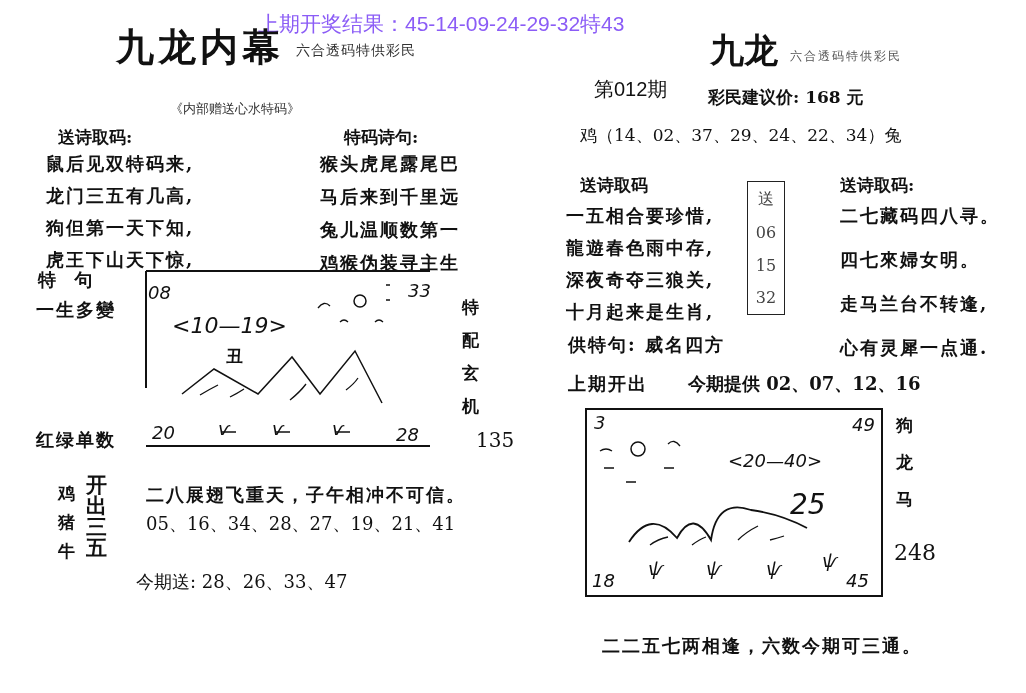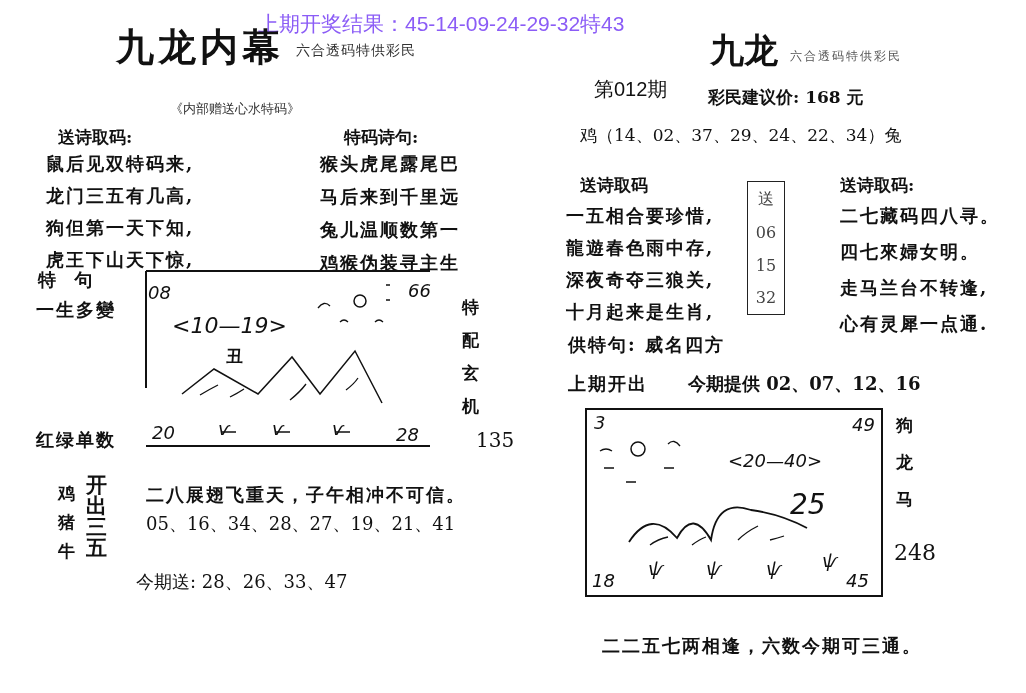--- a/index.html
+++ b/index.html
@@ -63,21 +63,21 @@
     <line x1="146" y1="271" x2="430" y2="271" stroke="#111" stroke-width="2"></line>
     <line x1="146" y1="271" x2="146" y2="388" stroke="#111" stroke-width="2"></line>
     <line x1="146" y1="446" x2="430" y2="446" stroke="#111" stroke-width="2"></line>
     <polyline points="182,394 214,369 258,394 292,357 320,394 355,351 382,403" fill="none" stroke="#111" stroke-width="1.5"></polyline>
     <path d="M200,395 q10,-6 18,-10 M230,397 q8,-4 14,-8 M290,400 q10,-8 16,-16 M346,390 q8,-6 12,-12" fill="none" stroke="#111" stroke-width="1.3"></path>
     <circle cx="360" cy="301" r="6" fill="none" stroke="#111" stroke-width="1.5"></circle>
     <path d="M318,308 q6,-8 12,-2 M340,322 q4,-4 8,0 M375,322 q4,-4 8,0 M386,285 h4 M386,300 h4" fill="none" stroke="#111" stroke-width="1.3"></path>
     <path d="M222,432 h14 M276,432 h14 M336,432 h14" stroke="#111" stroke-width="1.3"></path>
   </svg>
   <span class="abs hand" style="left:148px;top:282px;">08</span>
-  <span class="abs hand" style="left:408px;top:280px;">66</span>
+  <span class="abs hand" style="left:408px;top:280px;">33</span>
   <span class="abs hand" style="left:172px;top:313px;font-size:22px;">&lt;10—19&gt;</span>
   <span class="abs" style="left:226px;top:345px;font-size:17px;font-weight:bold;">丑</span>
   <span class="abs hand" style="left:152px;top:422px;">20</span>
   <span class="abs hand" style="left:218px;top:418px;">ѵ</span>
   <span class="abs hand" style="left:272px;top:418px;">ѵ</span>
   <span class="abs hand" style="left:332px;top:418px;">ѵ</span>
   <span class="abs hand" style="left:396px;top:424px;">28</span>
 </div>
 
 <div class="vert" style="left:462px;top:296px;gap:10px;">
@@ -121,21 +121,21 @@
 </div>
 
 <div class="songbox">
   <span>送</span>
   <span>06</span>
   <span>15</span>
   <span>32</span>
 </div>
 
 <div class="abs poem-head" style="left:840px;top:174px;">送诗取码:</div>
-<div class="col" style="left:840px;top:204px;gap:12px;">
+<div class="col" style="left:840px;top:204px;gap:20px;">
   <span class="poem-line">二七藏码四八寻。</span>
   <span class="poem-line">四七來婦女明。</span>
   <span class="poem-line">走马兰台不转逢,</span>
   <span class="poem-line">心有灵犀一点通.</span>
 </div>
 
 <div class="abs poem-line" style="left:568px;top:333px;">供特句: 威名四方</div>
 <div class="abs poem-line" style="left:568px;top:372px;">上期开出</div>
 <div class="abs" style="left:688px;top:372px;font-size:18px;font-weight:bold;">今期提供 02、07、12、16</div>
 

